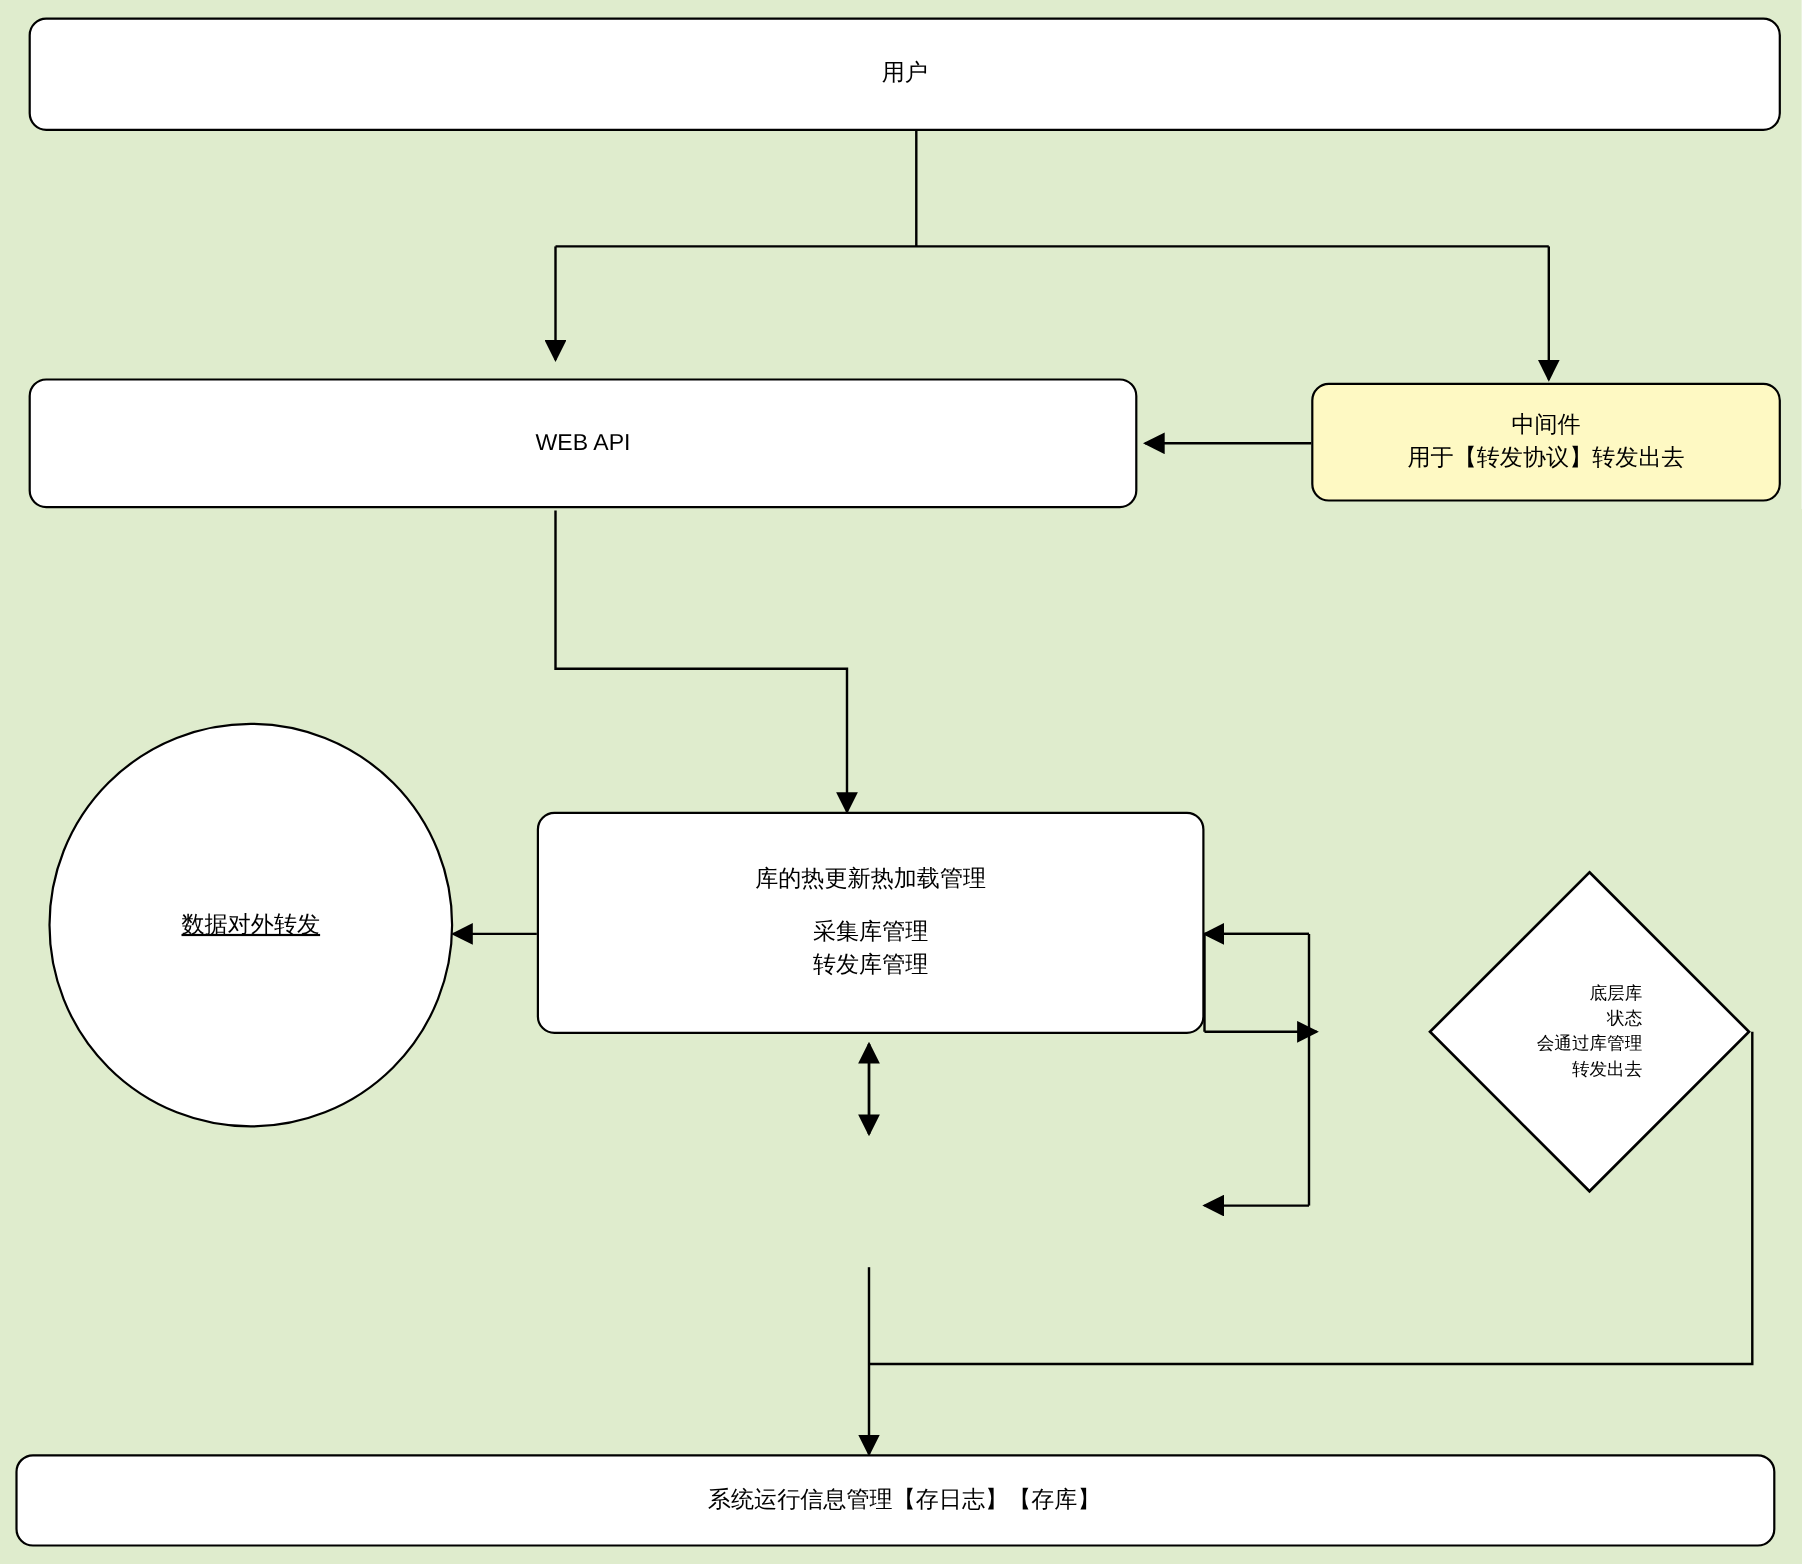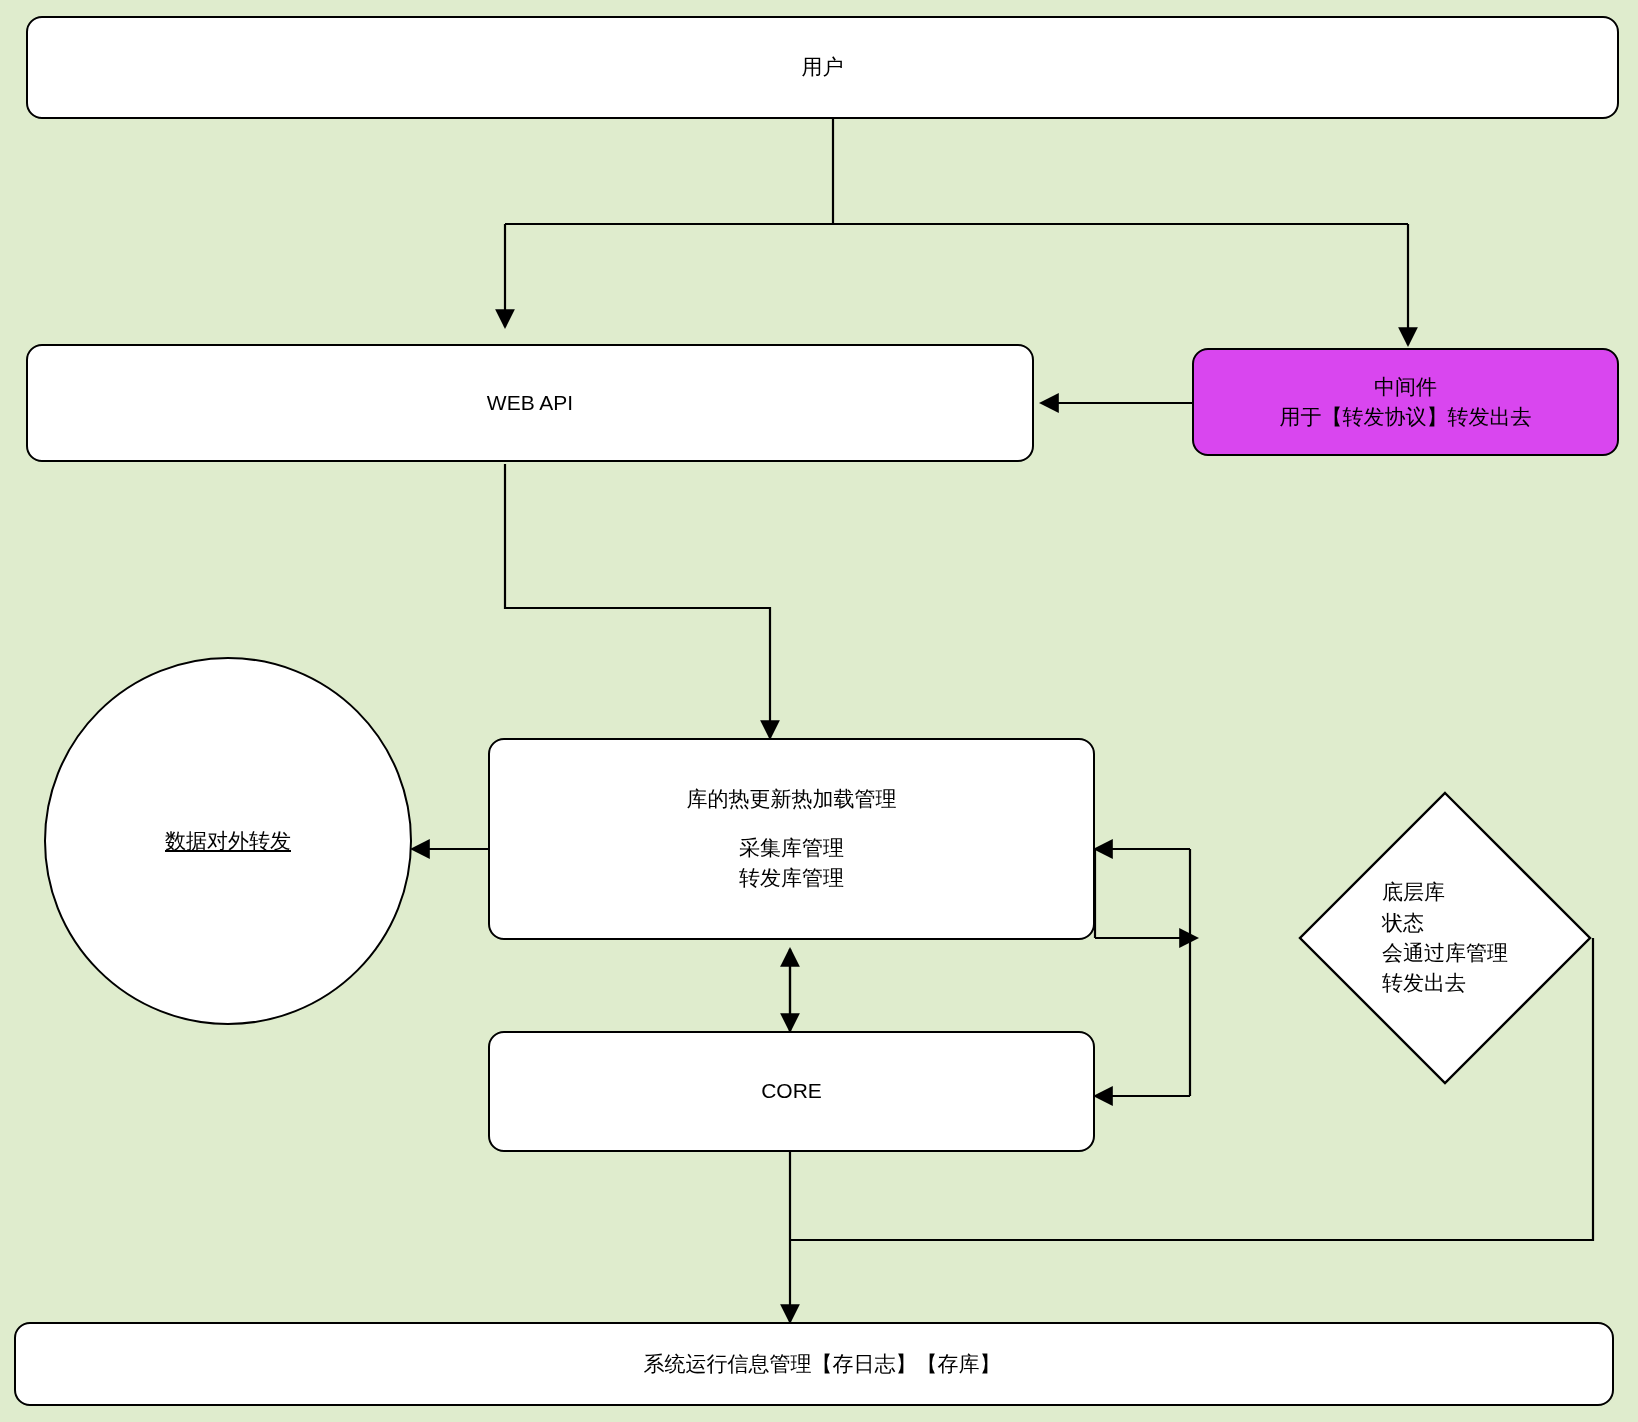--- a/index.html
+++ b/index.html
@@ -45,28 +45,28 @@
   .diamond-shape {
     position: absolute;
     left: 0;
     top: 0;
     width: 100%;
     height: 100%;
   }
   .diamond-label {
     position: relative;
     z-index: 2;
-    text-align: left;
-    font-size: 21px;
+    text-align: right;
+    font-size: 16px;
     line-height: 1.45;
     color: #000;
     font-family: "Liberation Sans", "DejaVu Sans", sans-serif;
   }
   .highlight {
-    background: #d946ef;
+    background: #fef9c3;
     border-color: #000000;
   }
   .line-1 { font-size: 21px; }
   .edges {
     position: absolute;
     left: 0;
     top: 0;
     width: 1638px;
     height: 1422px;
     pointer-events: none;
@@ -143,23 +143,20 @@
     <div class="node circle" style="left:44px; top:657px; width:368px; height:368px;">
       <div class="line-1">数据对外转发</div>
     </div>
 
     <div class="node rounded" style="left:488px; top:738px; width:607px; height:202px;">
       <div class="line-1">库的热更新热加载管理</div>
       <div class="line-1 sub">采集库管理</div>
       <div class="line-1">转发库管理</div>
     </div>
 
-    <div class="node rounded" style="left:488px; top:1031px; width:607px; height:121px;">
-      <div class="line-1">CORE</div>
-    </div>
 
     <div class="diamond-wrap" style="left:1297px; top:790px; width:296px; height:296px;">
       <svg class="diamond-shape" viewBox="0 0 296 296" xmlns="http://www.w3.org/2000/svg">
         <polygon points="148,3 293,148 148,293 3,148" fill="#ffffff" stroke="#000000" stroke-width="2.4"></polygon>
       </svg>
       <div class="diamond-label">
         <div>底层库</div>
         <div>状态</div>
         <div>会通过库管理</div>
         <div>转发出去</div>

